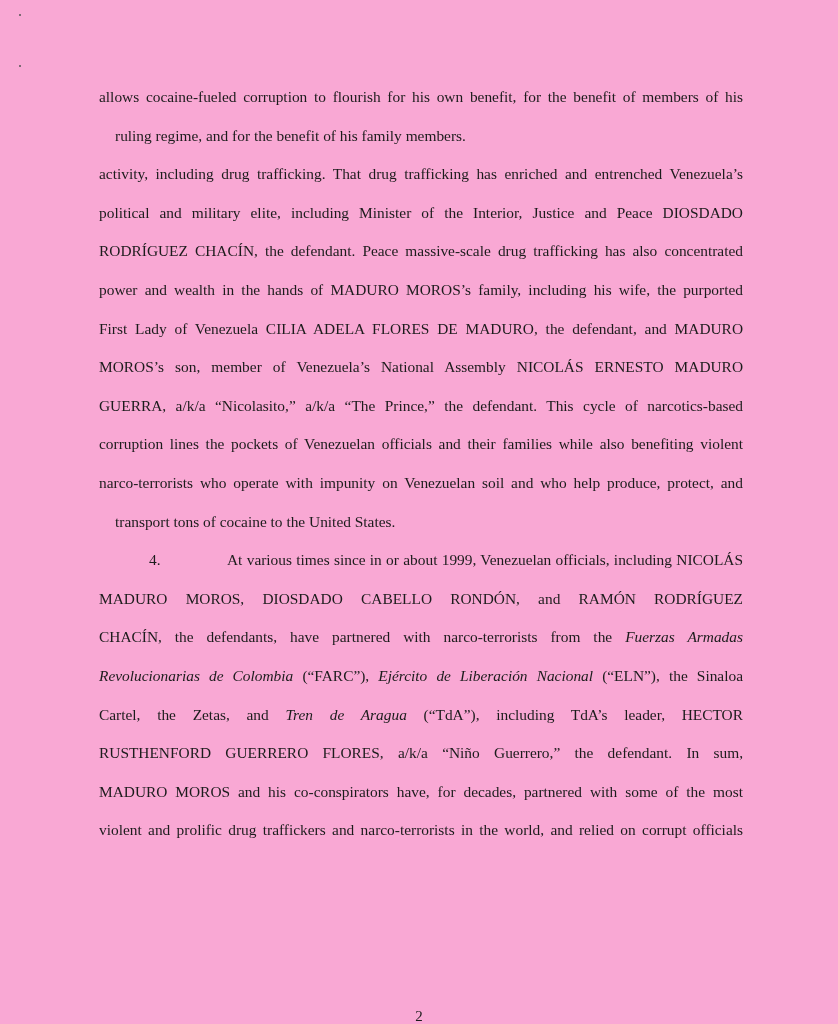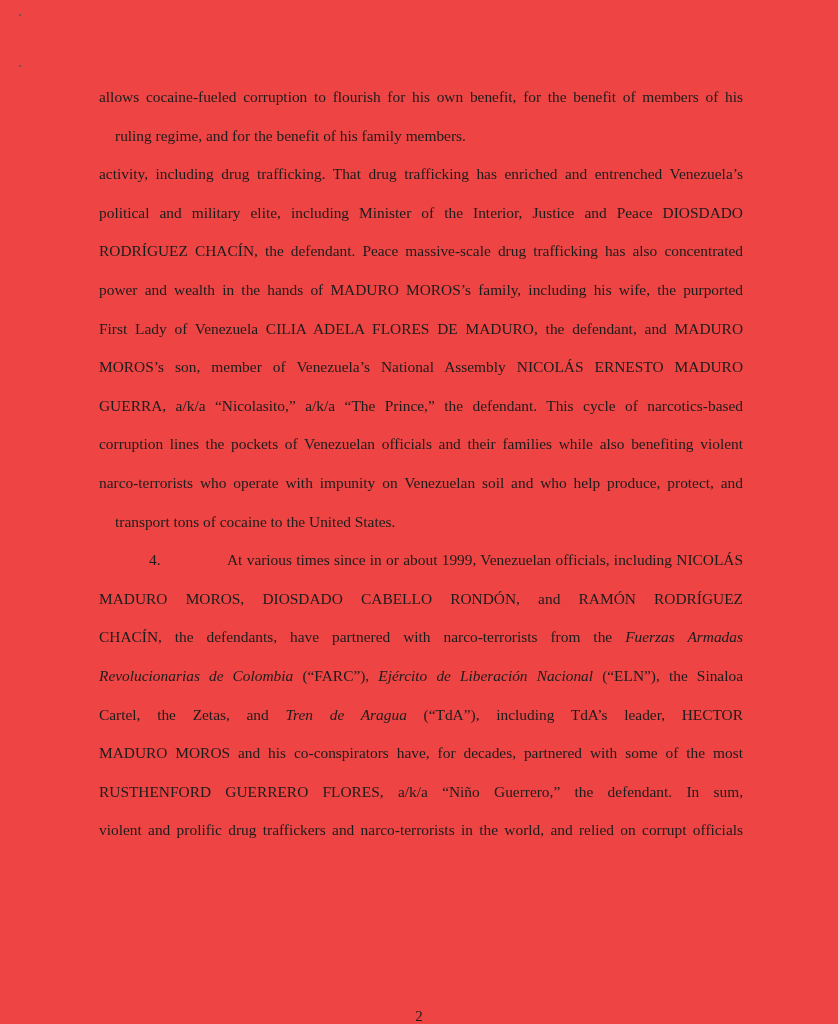--- a/index.html
+++ b/index.html
@@ -1,19 +1,19 @@
 <!DOCTYPE html>
 <html><head>
 <meta charset="utf-8">
 <style>
   html, body { margin: 0; padding: 0; background: #ffffff; }
   body { width: 838px; height: 1024px; position: relative; overflow: hidden; }
   .page {
     position: absolute; left: 0; top: 0; width: 838px; height: 1024px;
-    background: #ef4444;
+    background: #f9a8d4;
     font-family: "Liberation Serif", "DejaVu Serif", serif;
     color: #1c1c1c;
     font-size: 15.4px;
   }
   .speck { position: absolute; width: 2px; height: 2px; background: #555; border-radius: 1px; }
   .body-text { position: absolute; left: 99px; top: 84px; width: 644px; }
   .line {
     height: 38.6px; line-height: 26px;
     white-space: nowrap; text-align: justify; text-align-last: justify;
   }
@@ -41,19 +41,19 @@
       <div class="line"><span>MOROS’s son, member of Venezuela’s National Assembly NICOLÁS ERNESTO MADURO</span></div>
       <div class="line"><span>GUERRA, a/k/a “Nicolasito,” a/k/a “The Prince,” the defendant. This cycle of narcotics-based</span></div>
       <div class="line"><span>corruption lines the pockets of Venezuelan officials and their families while also benefiting violent</span></div>
       <div class="line"><span>narco-terrorists who operate with impunity on Venezuelan soil and who help produce, protect, and</span></div>
       <div class="line last"><span>transport tons of cocaine to the United States.</span></div>
       <div class="line indent"><span class="num">4.</span><span>At various times since in or about 1999, Venezuelan officials, including NICOLÁS</span></div>
       <div class="line"><span>MADURO MOROS, DIOSDADO CABELLO RONDÓN, and RAMÓN RODRÍGUEZ</span></div>
       <div class="line"><span>CHACÍN, the defendants, have partnered with narco-terrorists from the </span><i>Fuerzas Armadas</i></div>
       <div class="line"><i>Revolucionarias de Colombia</i><span> (“FARC”), </span><i>Ejército de Liberación Nacional</i><span> (“ELN”), the Sinaloa</span></div>
       <div class="line"><span>Cartel, the Zetas, and </span><i>Tren de Aragua</i><span> (“TdA”), including TdA’s leader, HECTOR</span></div>
+      <div class="line"><span>RUSTHENFORD GUERRERO FLORES, a/k/a “Niño Guerrero,” the defendant. In sum,</span></div>
       <div class="line"><span>MADURO MOROS and his co-conspirators have, for decades, partnered with some of the most</span></div>
-      <div class="line"><span>RUSTHENFORD GUERRERO FLORES, a/k/a “Niño Guerrero,” the defendant. In sum,</span></div>
       <div class="line"><span>violent and prolific drug traffickers and narco-terrorists in the world, and relied on corrupt officials</span></div>
     </div>
 
   <div class="page-number">2</div>
 </div>
 
 </body></html>

